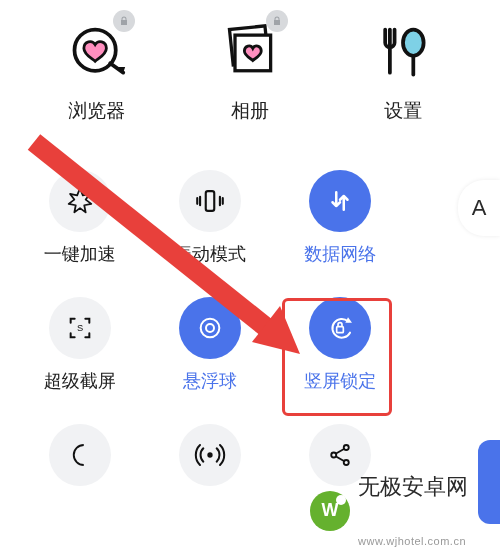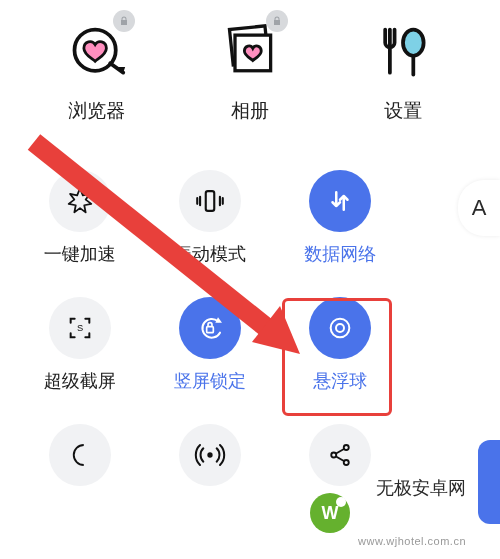--- a/index.html
+++ b/index.html
@@ -169,21 +169,21 @@
     position: relative;
   }
   .wm-dot {
     position: absolute;
     width: 10px; height: 10px;
     border-radius: 50%;
     background: #fff;
     top: 4px; right: 4px;
   }
   .wm-text { margin-left: 8px; }
-  .wm-line1 { font-size: 18px; color: #2a2a2a; font-weight: 500; line-height: 1.1; text-align: right;}
+  .wm-line1 { font-size: 22px; color: #2a2a2a; font-weight: 500; line-height: 1.1; text-align: right;}
   .wm-line2 { font-size: 11px; color: #999; letter-spacing: 0.5px; line-height: 1.1; margin-top: 36px;}
 
 </style>
 </head>
 <body>
 
 <div class="panel">
 
   <div class="app-row">
 
@@ -269,37 +269,37 @@
           <path d="M10 16v-6h6M38 16v-6h-6M10 32v6h6M38 32v6h-6" stroke="#111" stroke-width="3" fill="none" stroke-linecap="round"></path>
           <text x="24" y="29" font-size="14" text-anchor="middle" fill="#111" font-family="sans-serif">S</text>
         </svg>
       </div>
       <div class="qs-label">超级截屏</div>
     </div>
 
     <div class="qs-item">
       <div class="qs-circle on">
         <svg viewBox="0 0 48 48" width="32" height="32">
+          <circle cx="24" cy="24" r="14" fill="none" stroke="#fff" stroke-width="3"></circle>
+          <circle cx="24" cy="24" r="6" fill="none" stroke="#fff" stroke-width="3"></circle>
+        </svg>
+      </div>
+      <div class="qs-label on">悬浮球</div>
+    </div>
+
+    <div class="qs-item">
+      <div class="qs-circle on">
+        <svg viewBox="0 0 48 48" width="32" height="32">
           <path d="M36 14a14 14 0 10 3 17" stroke="#fff" stroke-width="3" fill="none" stroke-linecap="round"></path>
           <polygon points="36,8 42,16 32,16" fill="#fff"></polygon>
           <rect x="19" y="22" width="10" height="9" rx="1.5" fill="none" stroke="#fff" stroke-width="2.5"></rect>
           <path d="M21 22v-3a3 3 0 016 0v3" fill="none" stroke="#fff" stroke-width="2.5"></path>
         </svg>
       </div>
       <div class="qs-label on">竖屏锁定</div>
-    </div>
-
-    <div class="qs-item">
-      <div class="qs-circle on">
-        <svg viewBox="0 0 48 48" width="32" height="32">
-          <circle cx="24" cy="24" r="14" fill="none" stroke="#fff" stroke-width="3"></circle>
-          <circle cx="24" cy="24" r="6" fill="none" stroke="#fff" stroke-width="3"></circle>
-        </svg>
-      </div>
-      <div class="qs-label on">悬浮球</div>
     </div>
 
     <div class="qs-item">
       <div class="qs-circle">
         <svg viewBox="0 0 48 48" width="30" height="30">
           <path d="M30 8a16 16 0 100 32 13 13 0 010-32z" fill="none" stroke="#111" stroke-width="3"></path>
         </svg>
       </div>
       <div class="qs-label"></div>
     </div>

